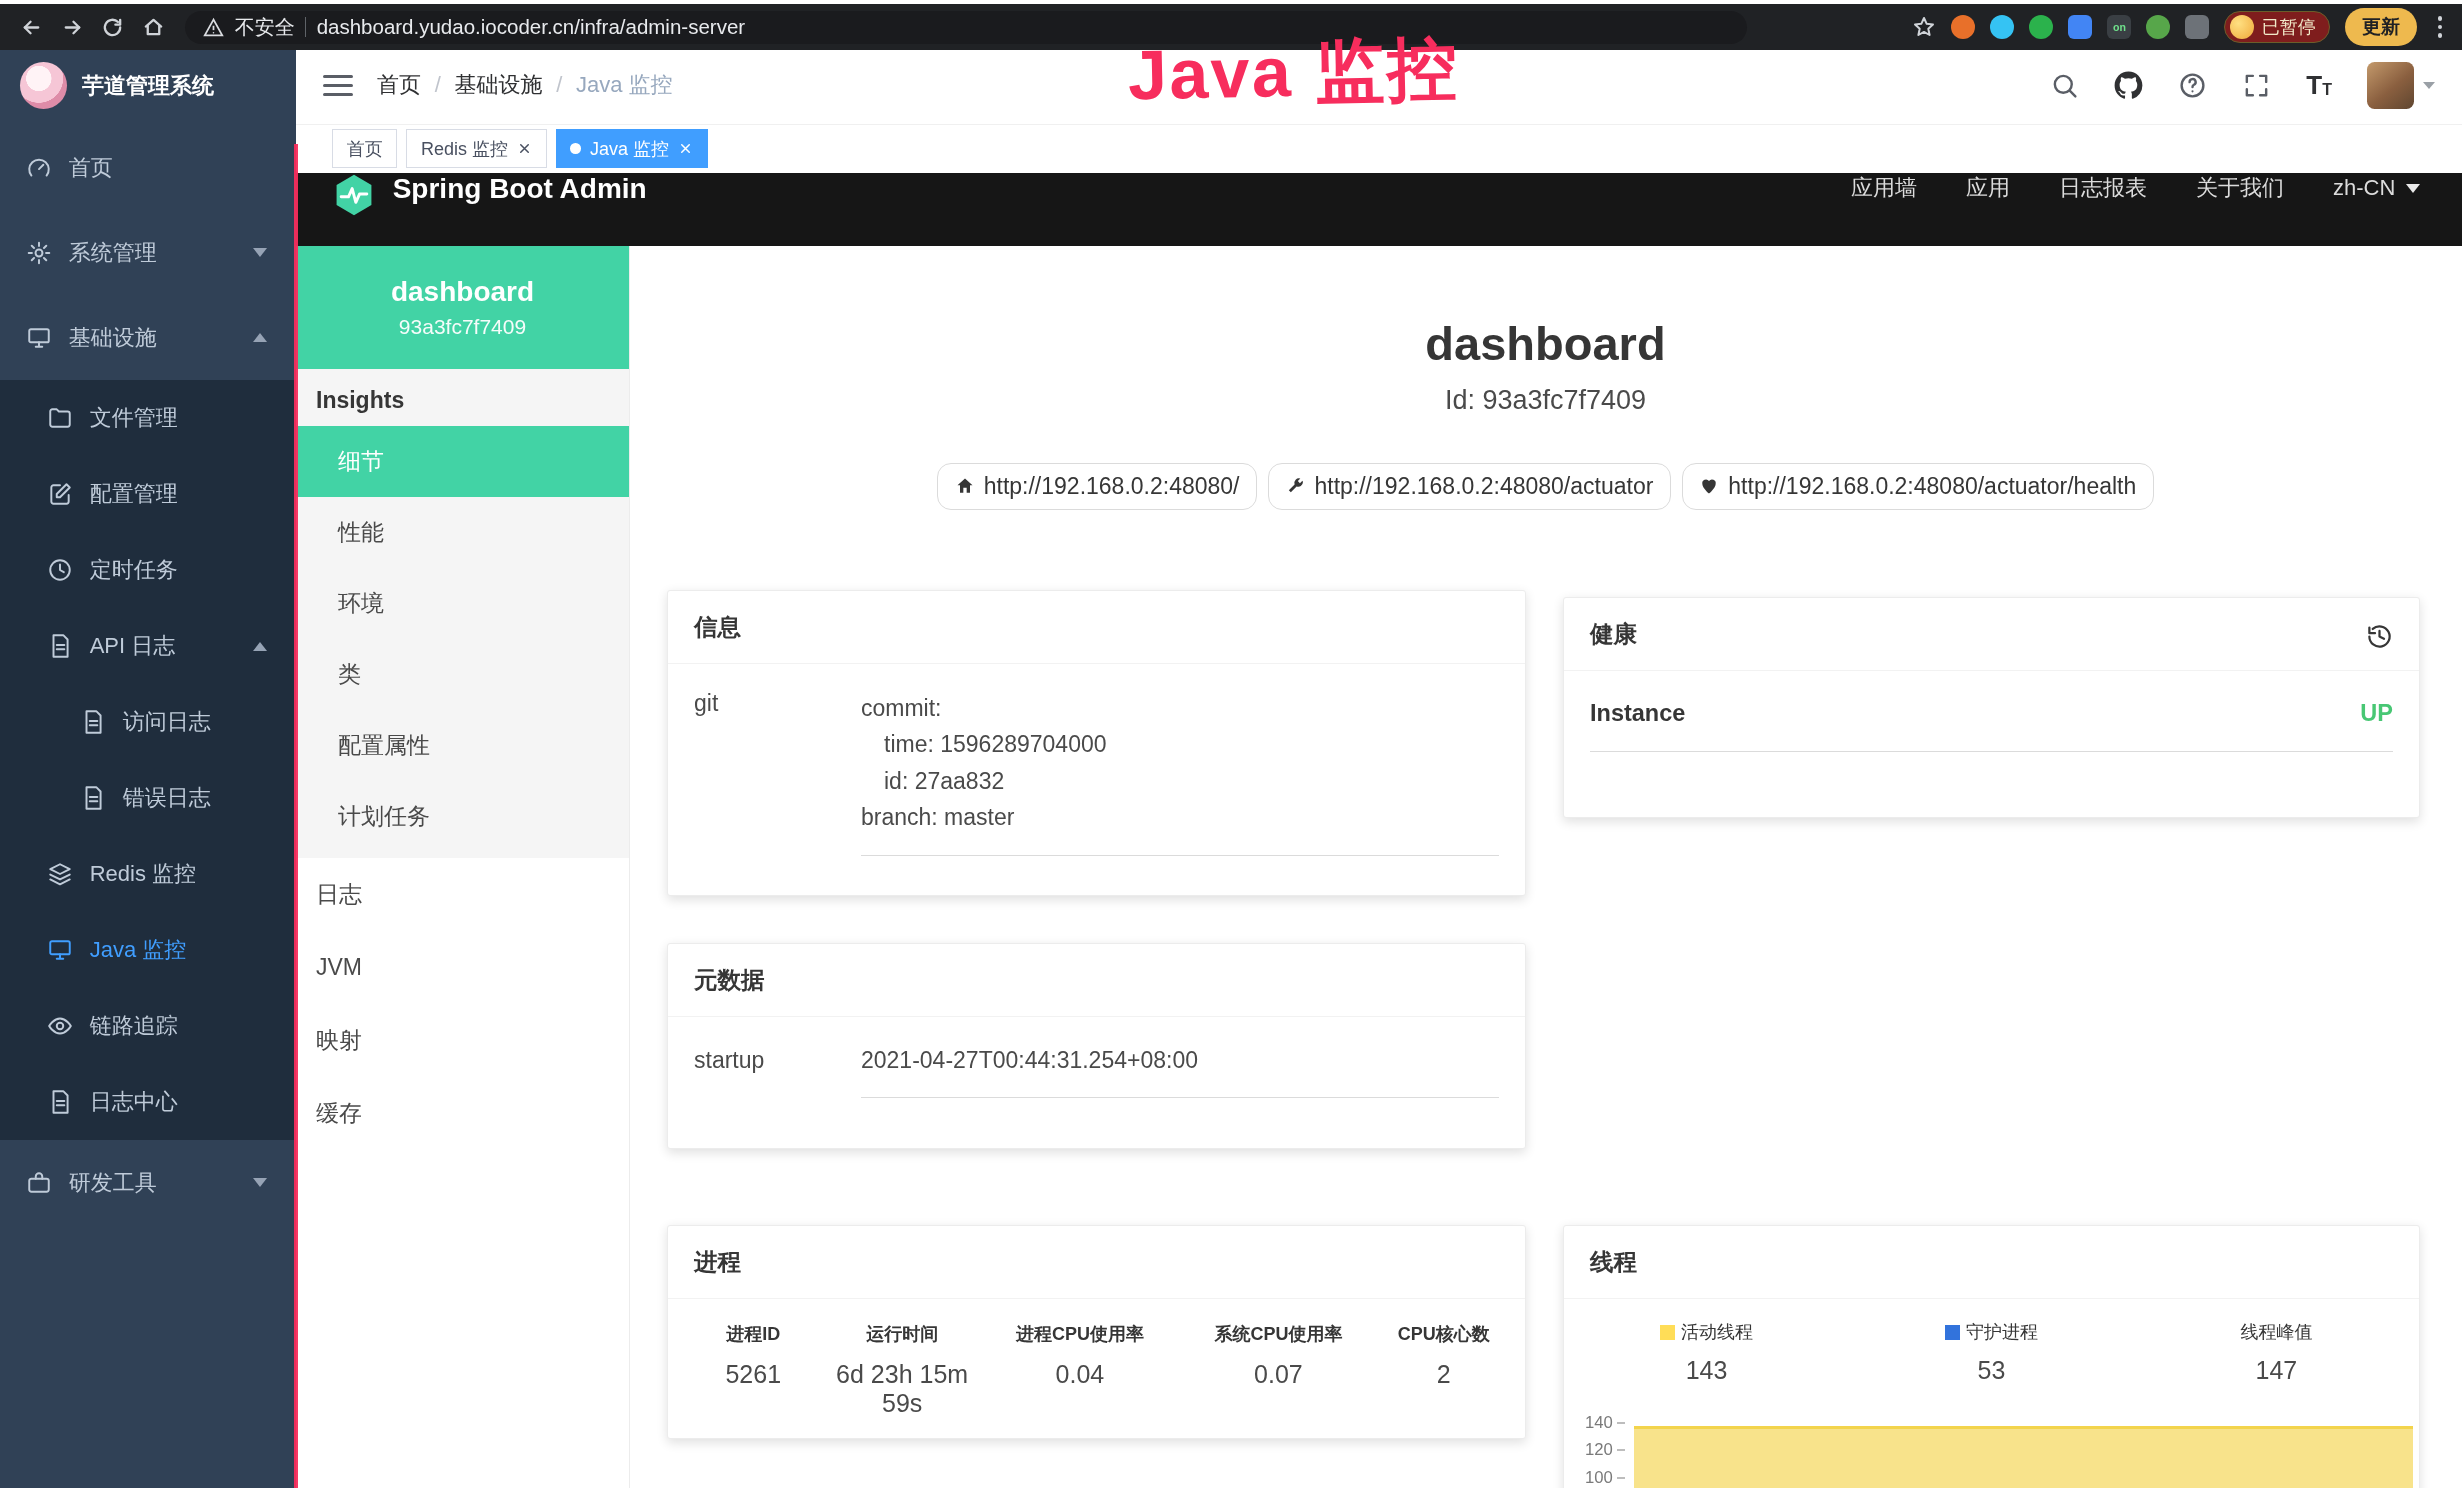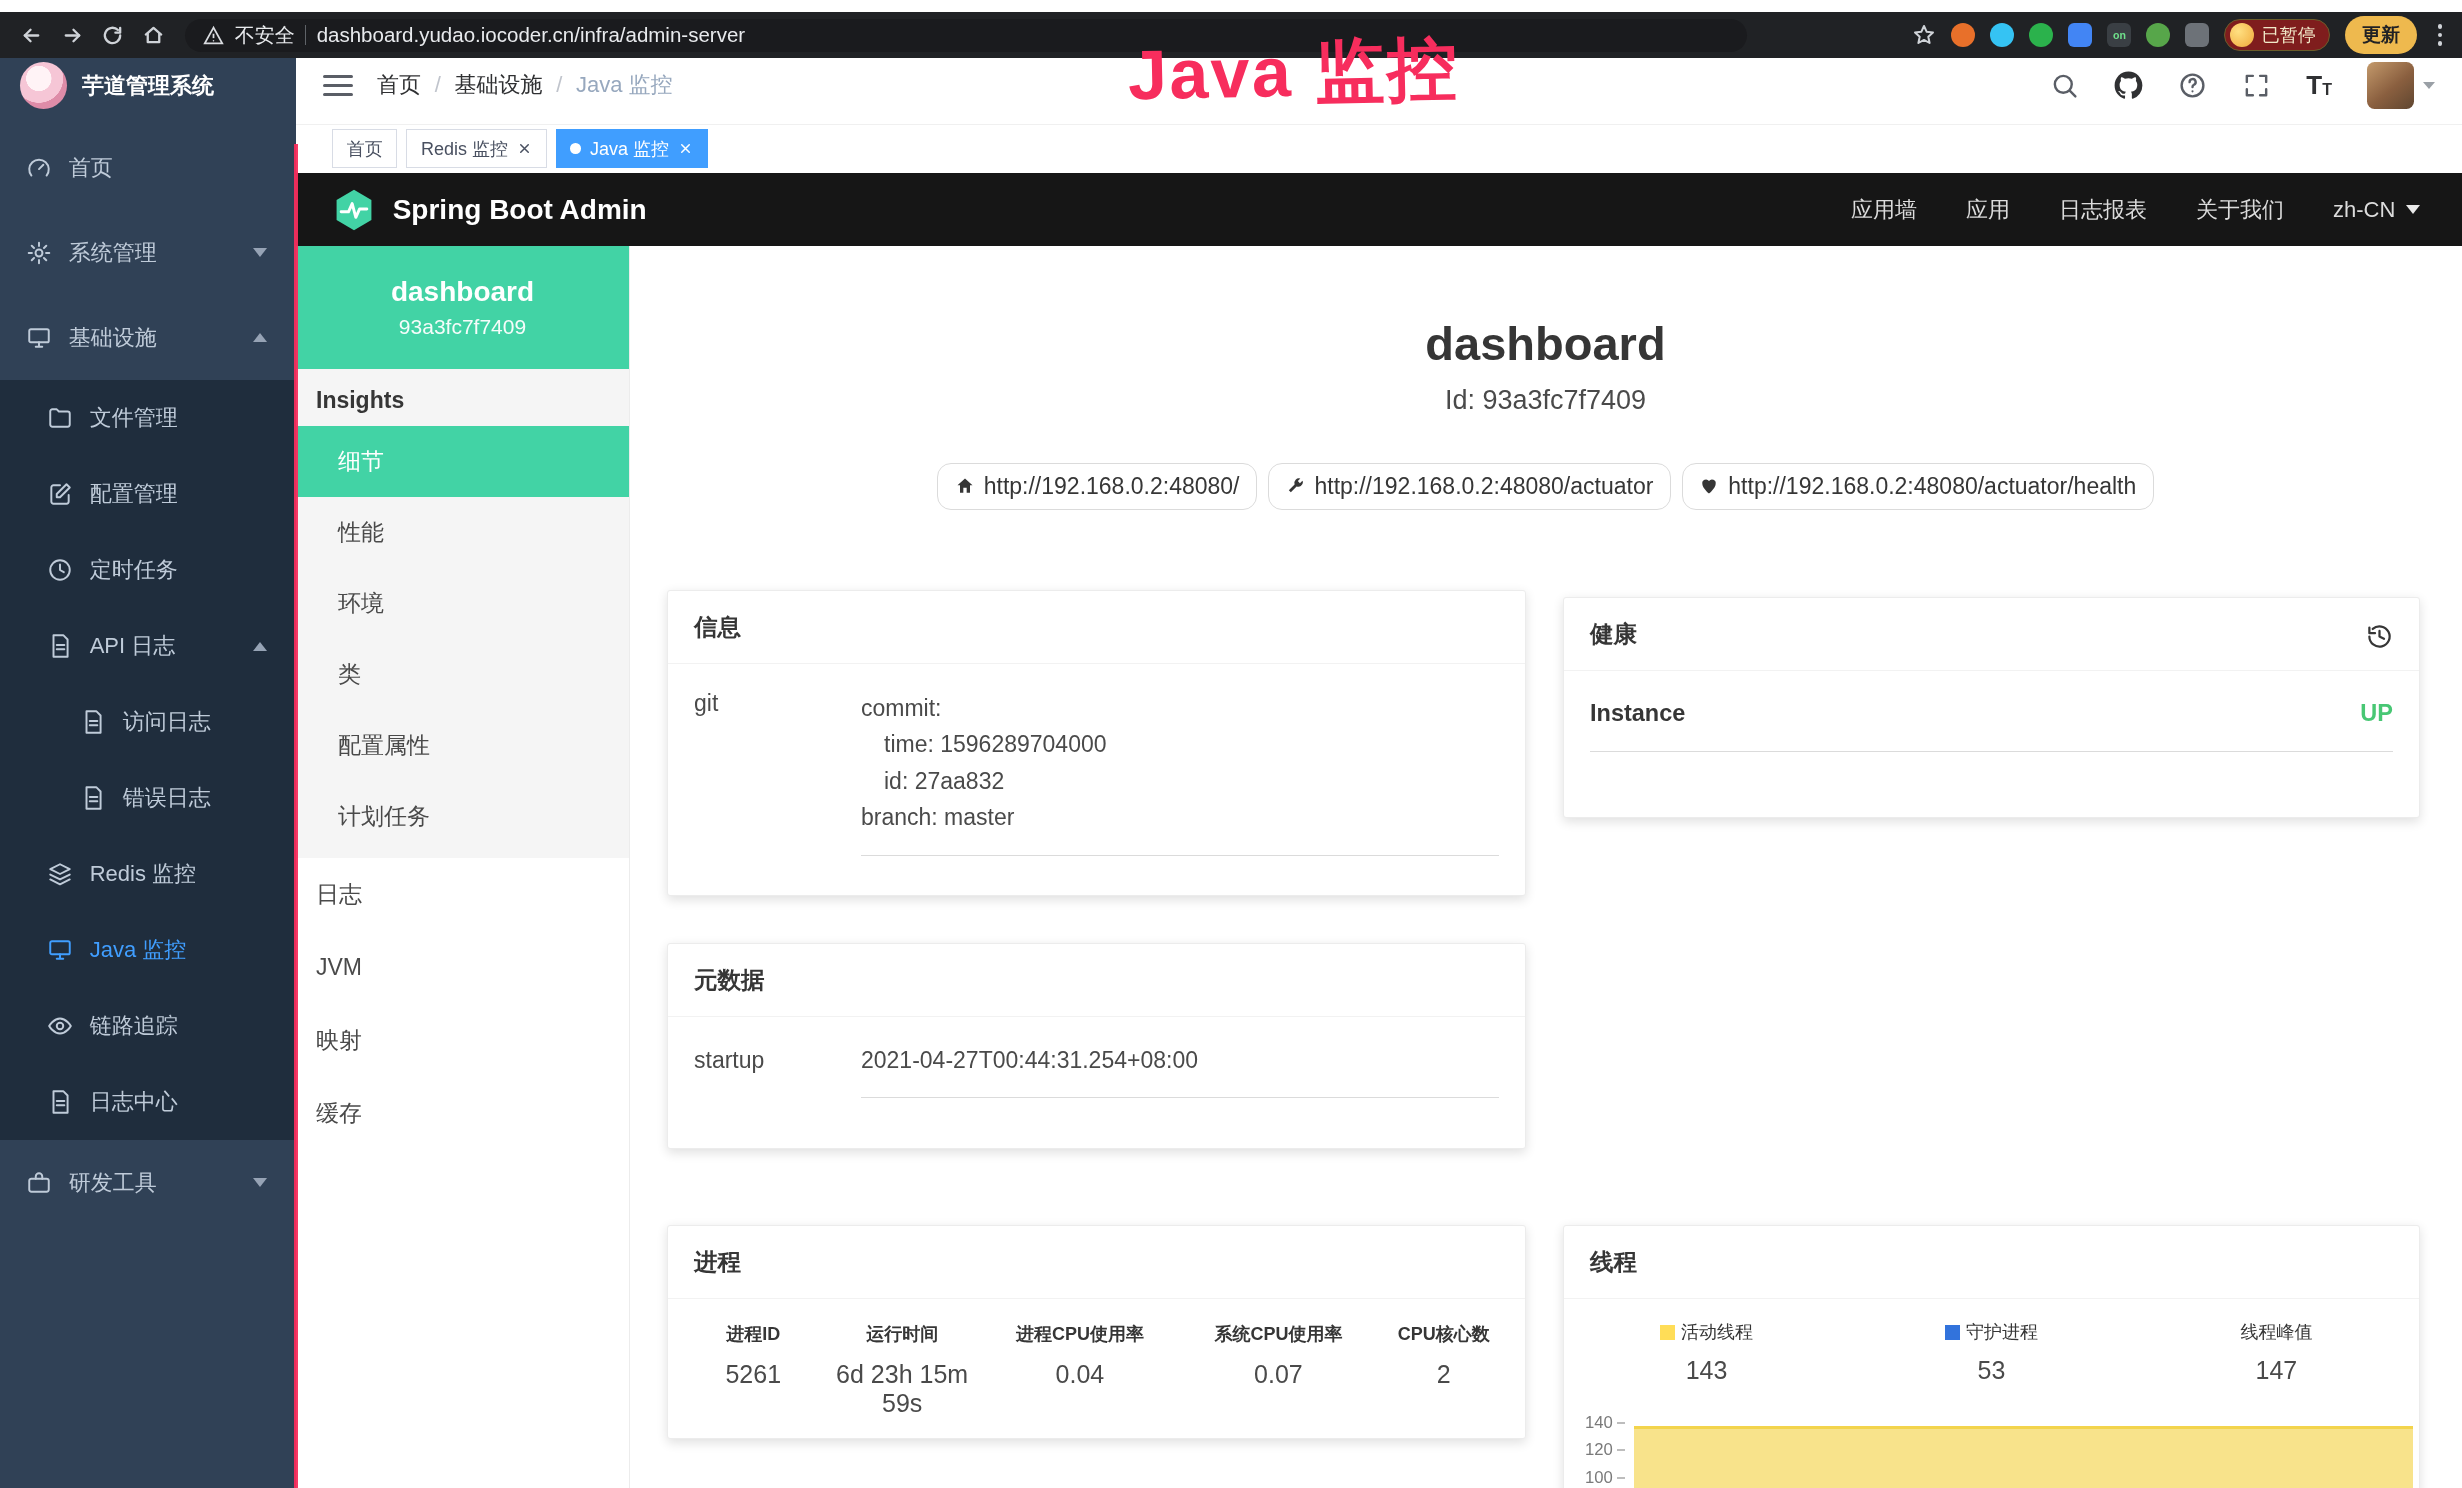--- a/index.html
+++ b/index.html
@@ -2,21 +2,21 @@
 <html style="font-size:12px"><head>
 <meta charset="utf-8">
 <style>
   * { margin:0; padding:0; box-sizing:border-box; }
   html,body { width:2462px; height:1489px; }
   body { position:relative; overflow:hidden; background:#fff;
          font-family:"Liberation Sans","DejaVu Sans",sans-serif; }
   svg { display:block; }
 
   
-  .browser-bar { position:absolute; top:12px; left:0; width:100%; height:46px;
+  .browser-bar { position:absolute; top:4px; left:0; width:100%; height:46px;
     background:#202225; display:flex; align-items:center; padding:0 13.7px; gap:4.6px; z-index:50; }
   .bnav { width:36px; height:36px; border-radius:50%; display:flex; align-items:center; justify-content:center; flex:none; }
   .bnav svg { width:23px; height:23px; stroke:#cfd3d8; fill:none; stroke-width:2.4; stroke-linecap:round; stroke-linejoin:round; }
   .omnibox { flex:1 1 auto; max-width:1562px; height:33px; margin:0 9px; background:#1a1b1e;
     border-radius:16.7px; display:flex; align-items:center; padding:0 18px; gap:10.6px; }
   .warn svg { width:21px; height:21px; stroke:#dadce0; fill:none; stroke-width:2; }
   .sec-label { font-size:20px; color:#e8eaed; white-space:nowrap; }
   .om-div { width:0.8px; height:20px; background:#5f6368; }
   .url-text { font-size:20.5px; color:#e8eaed; white-space:nowrap; overflow:hidden; }
   .bb-right { margin-left:auto; display:flex; align-items:center; gap:15px; flex:none; }
@@ -87,21 +87,21 @@
     box-shadow:0 2.3px 6px rgba(0,0,0,.08); z-index:3; }
   .tag { height:39px; display:flex; align-items:center; gap:9px; padding:0 13.7px;
     border:0.8px solid #d8dce5; background:#fff; color:#495060; font-size:18px; white-space:nowrap; }
   .tag .x svg { width:15px; height:15px; stroke:#495060; fill:none; stroke-width:2.4; stroke-linecap:round; }
   .tag.active { background:#409EFF; border-color:#409EFF; color:#fff; }
   .tag.active .x svg { stroke:#fff; }
   .dot { width:10.6px; height:10.6px; border-radius:50%; background:#fff; }
 
   
   .sba-nav { position:absolute; left:296px; top:173px; right:0; height:73px; background:#161616;
-    display:flex; align-items:center; padding:0 42px 0 36px; z-index:3; }
+    display:flex; align-items:flex-start; padding:0 42px 0 36px; z-index:3; }
   .sba-logo svg { width:44px; height:44px; }
   .sba-brand { color:#fff; font-size:28px; font-weight:700; margin-left:16.7px; white-space:nowrap; }
   .sba-right { margin-left:auto; display:flex; align-items:center; gap:49px; font-size:22px; color:#dcdcdc; }
   .sba-right .nav-it { white-space:nowrap; }
   .sba-locale { display:flex; align-items:center; gap:10.6px; }
   .loc-caret { width:0; height:0; border-left:7.6px solid transparent; border-right:7.6px solid transparent; border-top:9px solid #eaeaea; }
 
   .sba-side { position:absolute; left:296px; top:246px; width:334px; bottom:0; background:#fff;
     border-right:0.8px solid #ececec; z-index:2; }
   .inst-head { height:123px; background:#42d3a5; color:#fff; display:flex; flex-direction:column;

